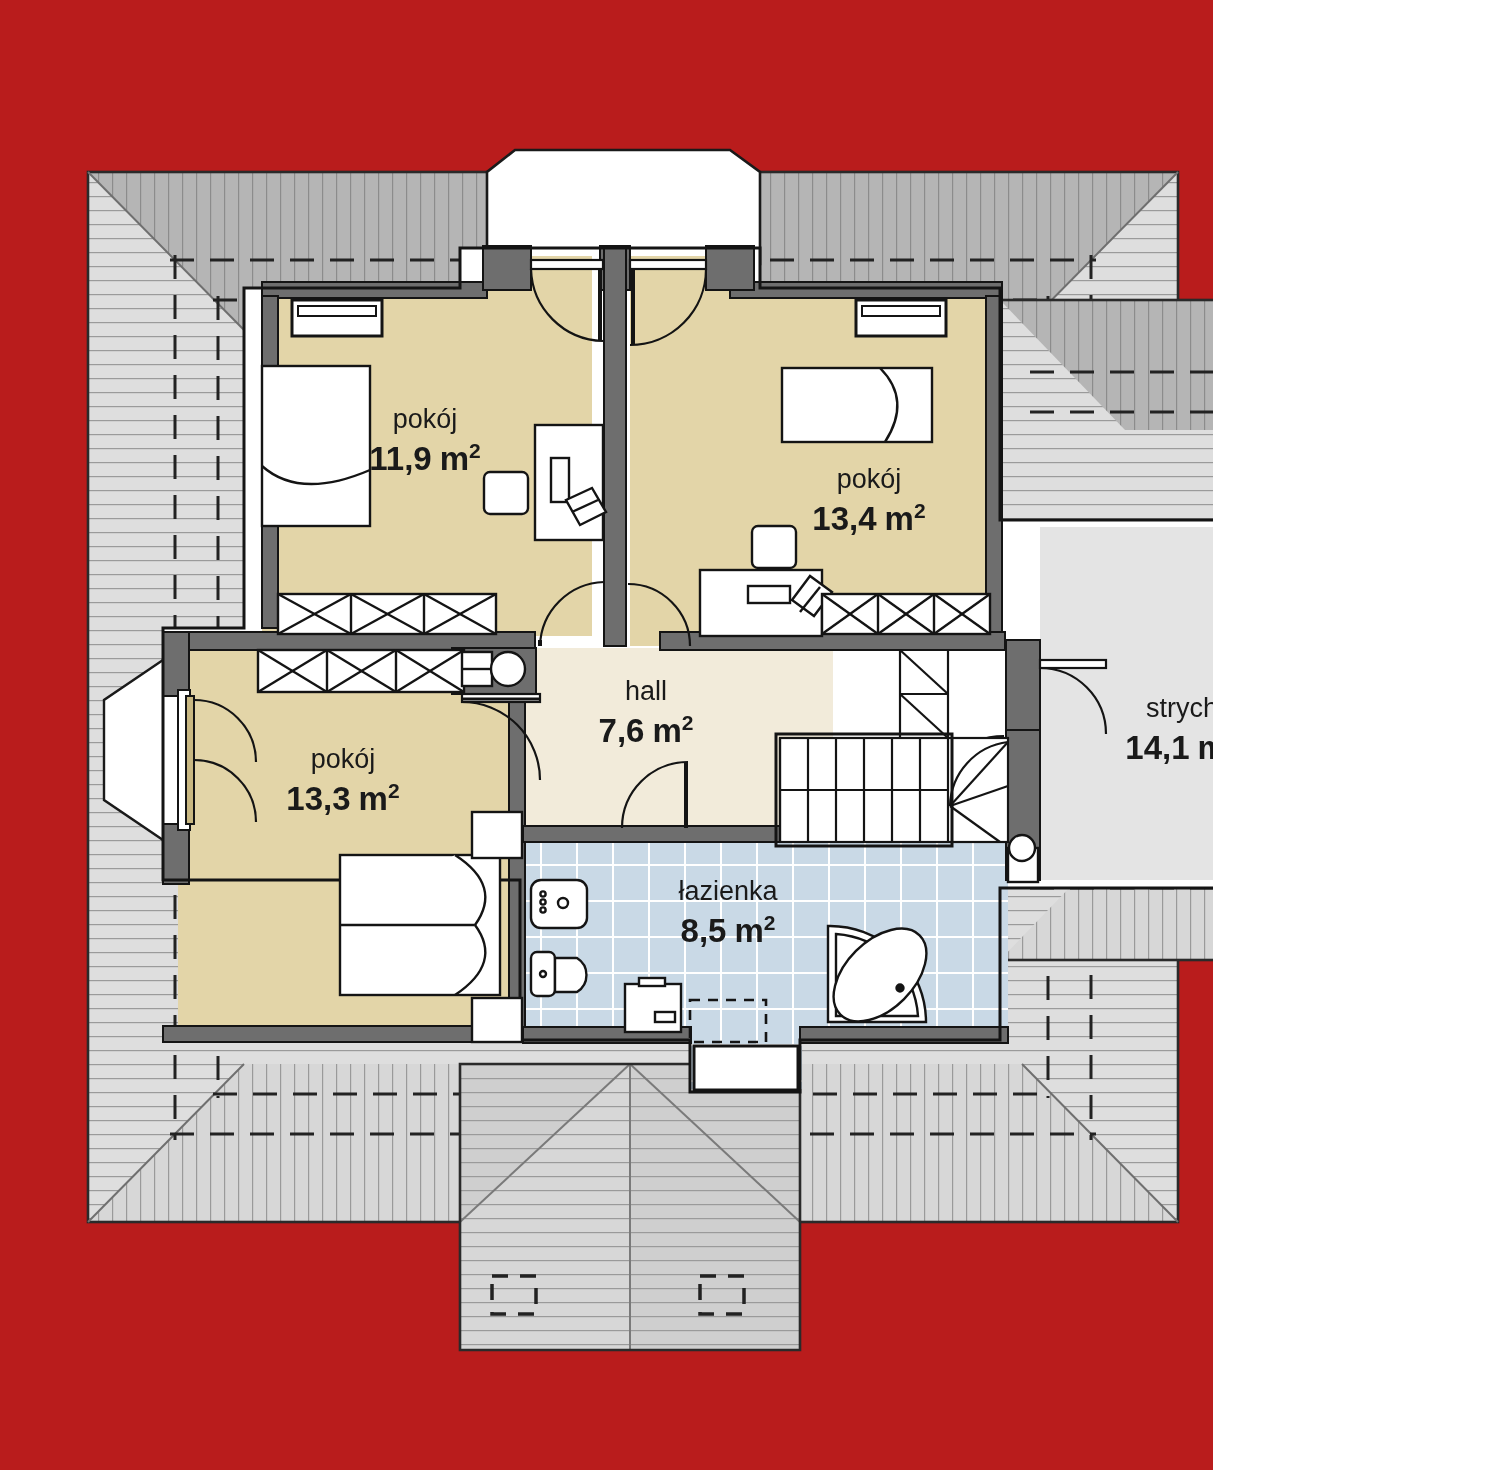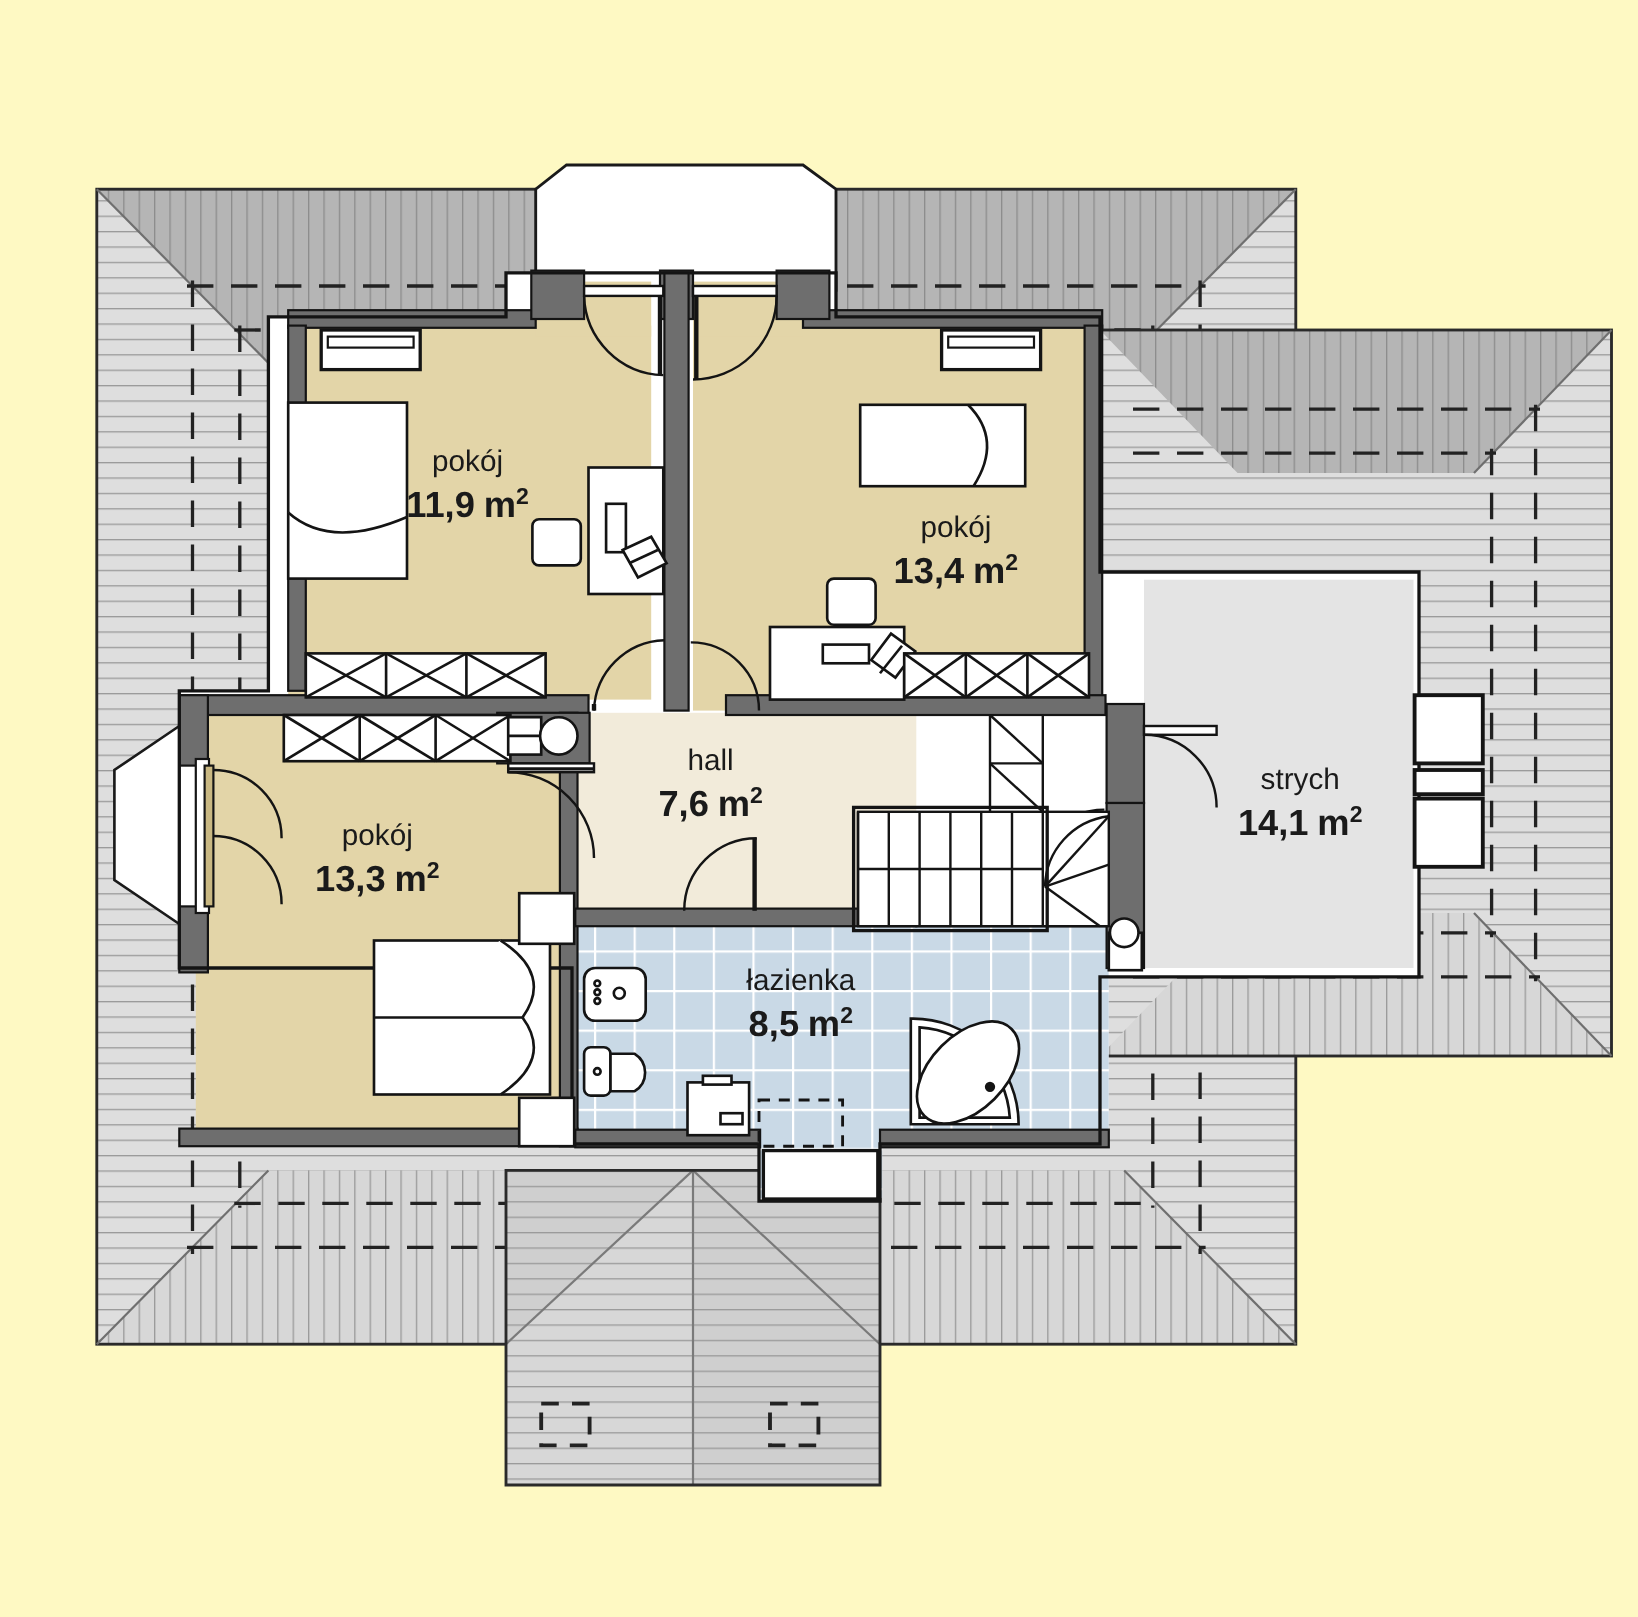--- a/index.html
+++ b/index.html
@@ -1,18 +1,18 @@
 <!DOCTYPE html>
 <html><head>
 <meta charset="utf-8">
 <title>Floor Plan</title>
 <style>
   html,body{margin:0;padding:0;background:#ffffff;}
   body{font-family:"Liberation Sans", sans-serif;}
-  #stage{position:relative;width:1489px;height:1470px;background:#fef9c3;overflow:hidden;}
+  #stage{position:relative;width:1213px;height:1470px;background:#b91c1c;overflow:hidden;}
   svg{display:block;}
   .rmlabel{font-family:"Liberation Sans", sans-serif;text-anchor:middle;fill:#1a1a1a;}
   .rmname{font-size:27px;font-weight:400;}
   .rmarea{font-size:33px;font-weight:700;}
   .sup{font-size:21px;font-weight:700;}
 </style>
 </head>
 <body>
 
 <div id="stage">

